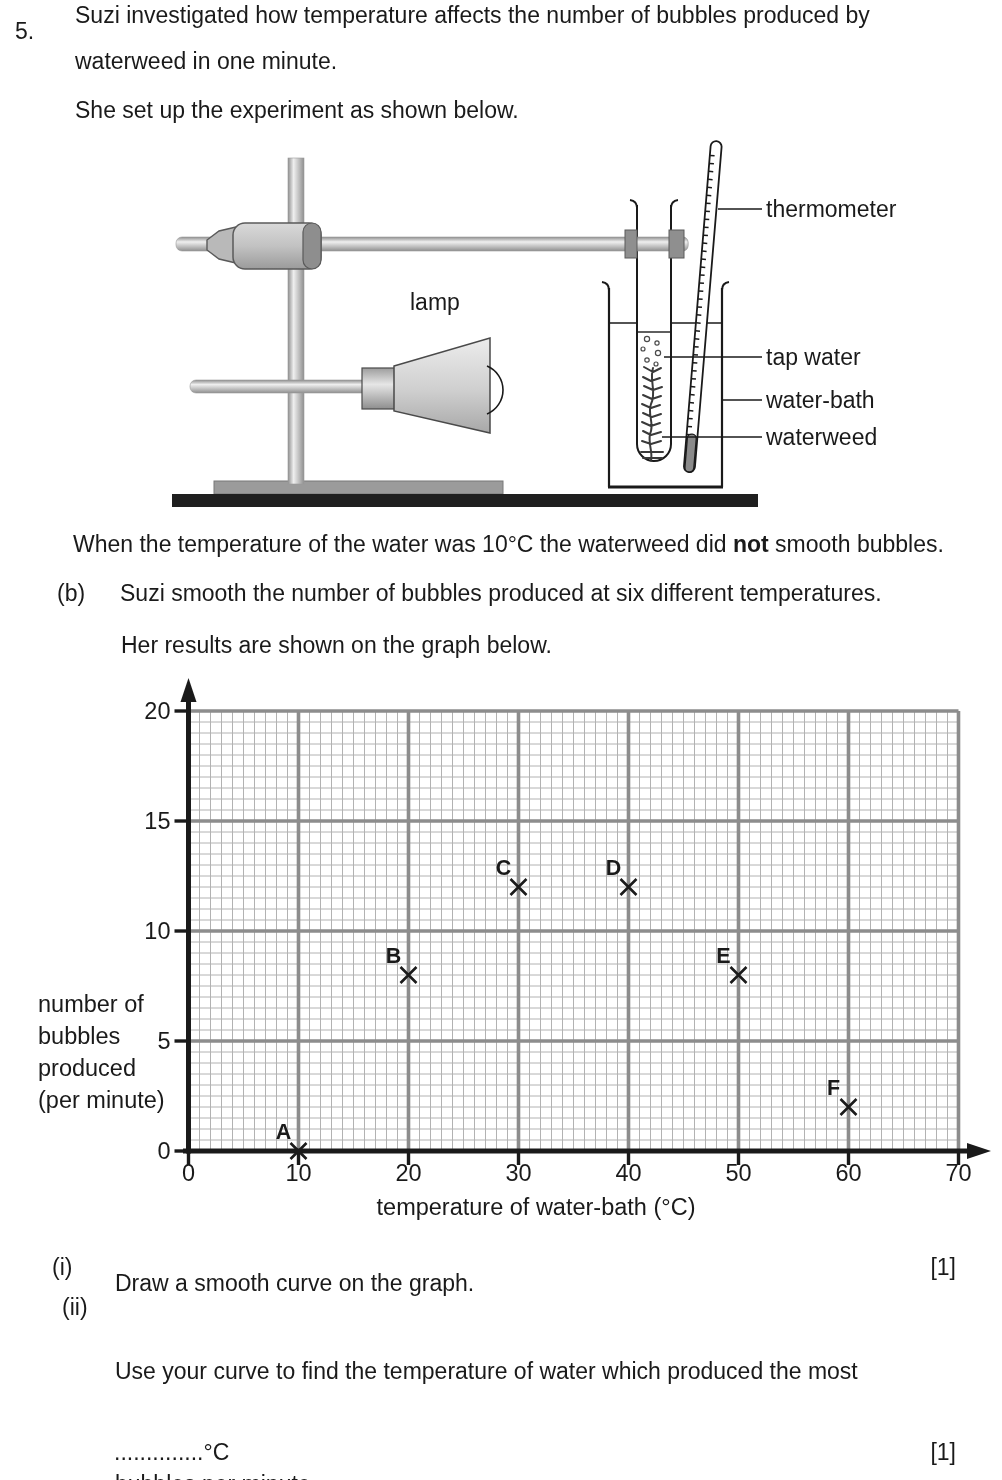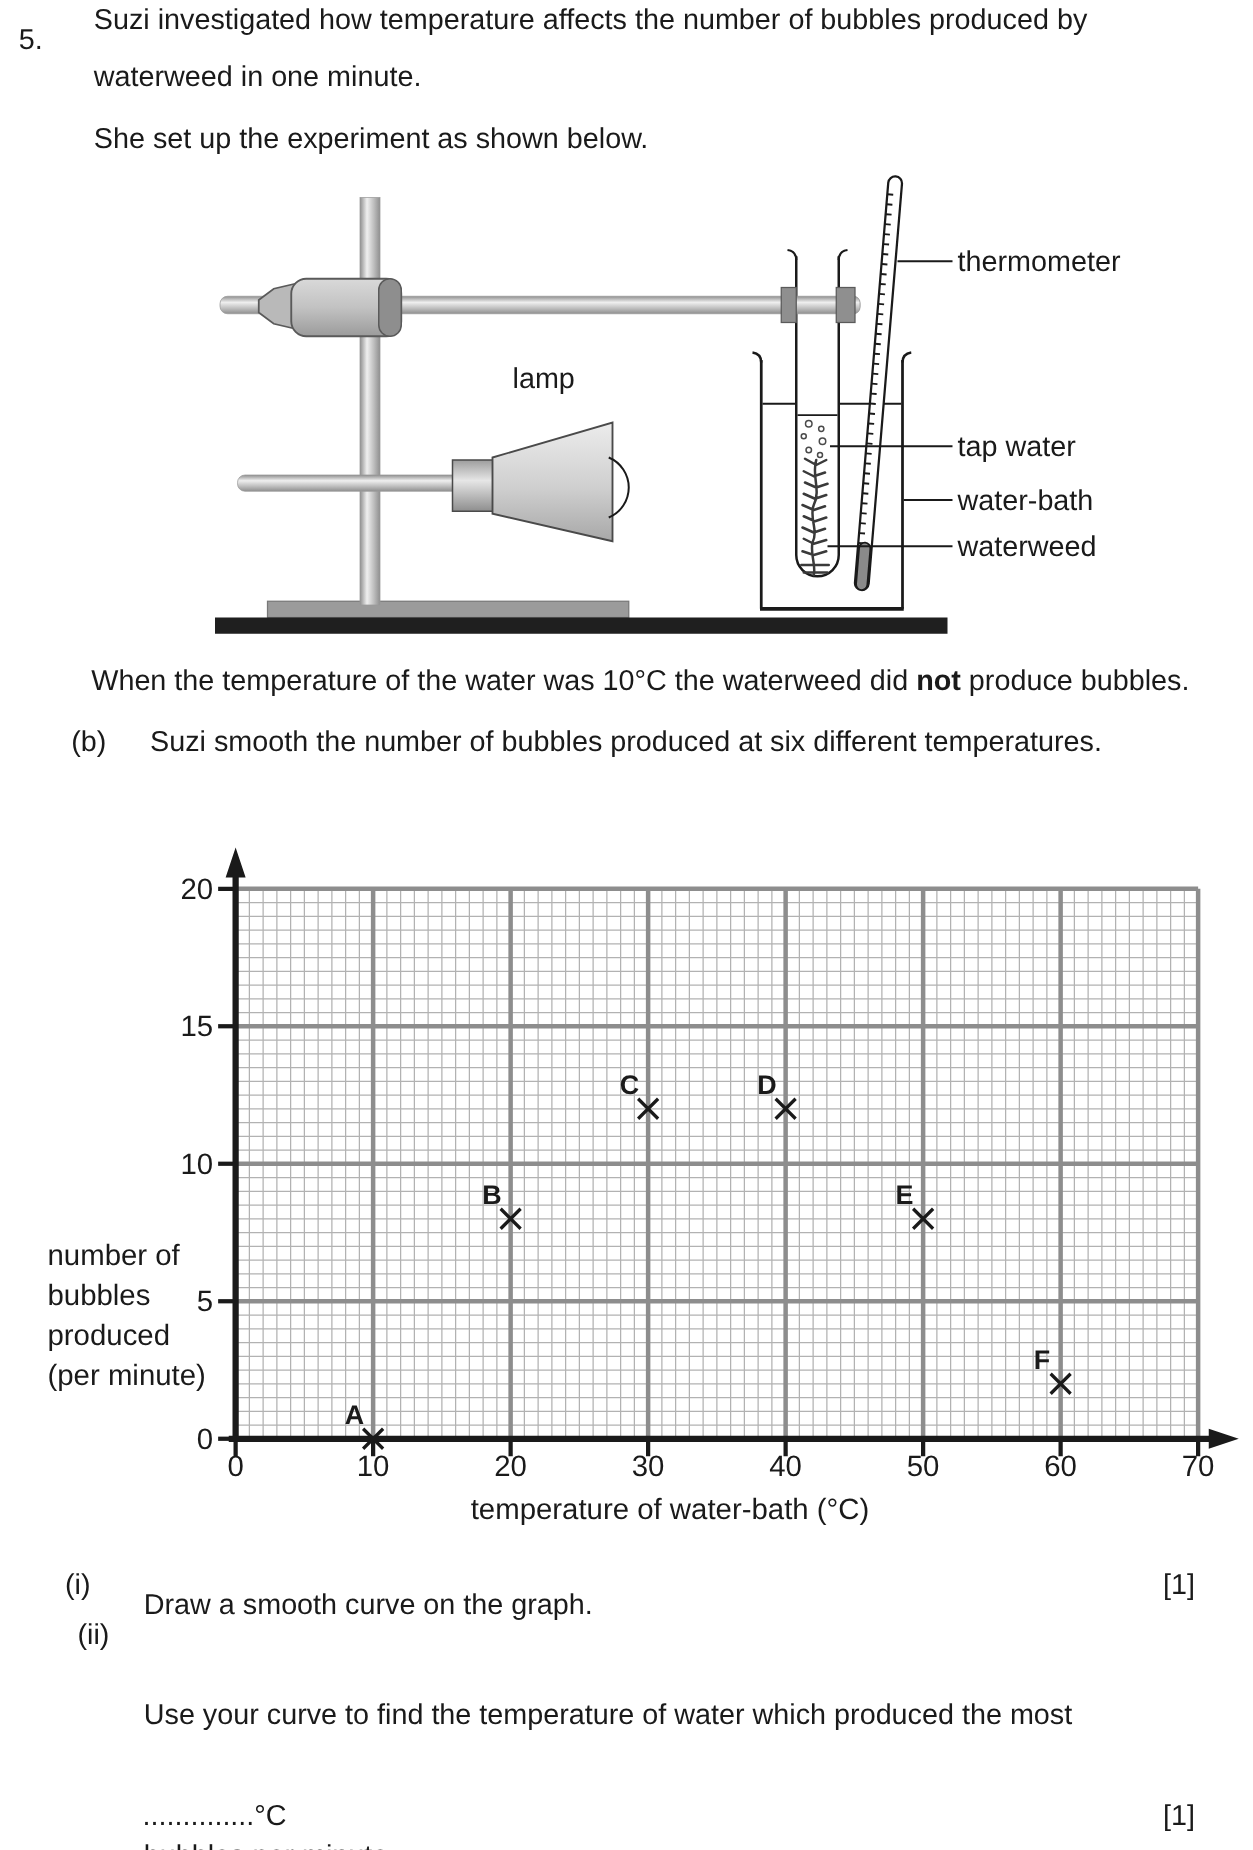--- a/index.html
+++ b/index.html
@@ -118,23 +118,24 @@
       <line x1="664" y1="357" x2="762" y2="357"></line>
       <line x1="723" y1="400" x2="762" y2="400"></line>
       <line x1="662" y1="437" x2="762" y2="437"></line>
     </g>
     <text x="766" y="217" class="dlabel">thermometer</text>
     <text x="766" y="365" class="dlabel">tap water</text>
     <text x="766" y="408" class="dlabel">water-bath</text>
     <text x="766" y="445" class="dlabel">waterweed</text>
   </svg>
 
-  <div class="t" style="left:73px;top:529px;"><span>When the temperature of the water was 10°C the waterweed did </span><span class="b">not</span><span> produce bubbles.</span></div>
+  <div class="t" style="left:73px;top:529px;"><span>When the temperature of the water was 10°C the waterweed did </span><span class="b">not</span><span> smooth bubbles.</span></div>
   <div class="t" style="left:57px;top:578px;">(b)</div>
   <div class="t" style="left:120px;top:578px;">Suzi smooth the number of bubbles produced at six different temperatures.</div>
+  <div class="t" style="left:121px;top:630px;">Her results are shown on the graph below.</div>
 
   <svg style="top:660px;" width="1002" height="570" viewBox="0 660 1002 570">
       <line x1="199.5" y1="711" x2="199.5" y2="1151" stroke="#b2b2b2" stroke-width="1"></line>
       <line x1="210.5" y1="711" x2="210.5" y2="1151" stroke="#b2b2b2" stroke-width="1"></line>
       <line x1="221.5" y1="711" x2="221.5" y2="1151" stroke="#b2b2b2" stroke-width="1"></line>
       <line x1="232.5" y1="711" x2="232.5" y2="1151" stroke="#b2b2b2" stroke-width="1"></line>
       <line x1="243.5" y1="711" x2="243.5" y2="1151" stroke="#b2b2b2" stroke-width="1"></line>
       <line x1="254.5" y1="711" x2="254.5" y2="1151" stroke="#b2b2b2" stroke-width="1"></line>
       <line x1="265.5" y1="711" x2="265.5" y2="1151" stroke="#b2b2b2" stroke-width="1"></line>
       <line x1="276.5" y1="711" x2="276.5" y2="1151" stroke="#b2b2b2" stroke-width="1"></line>

